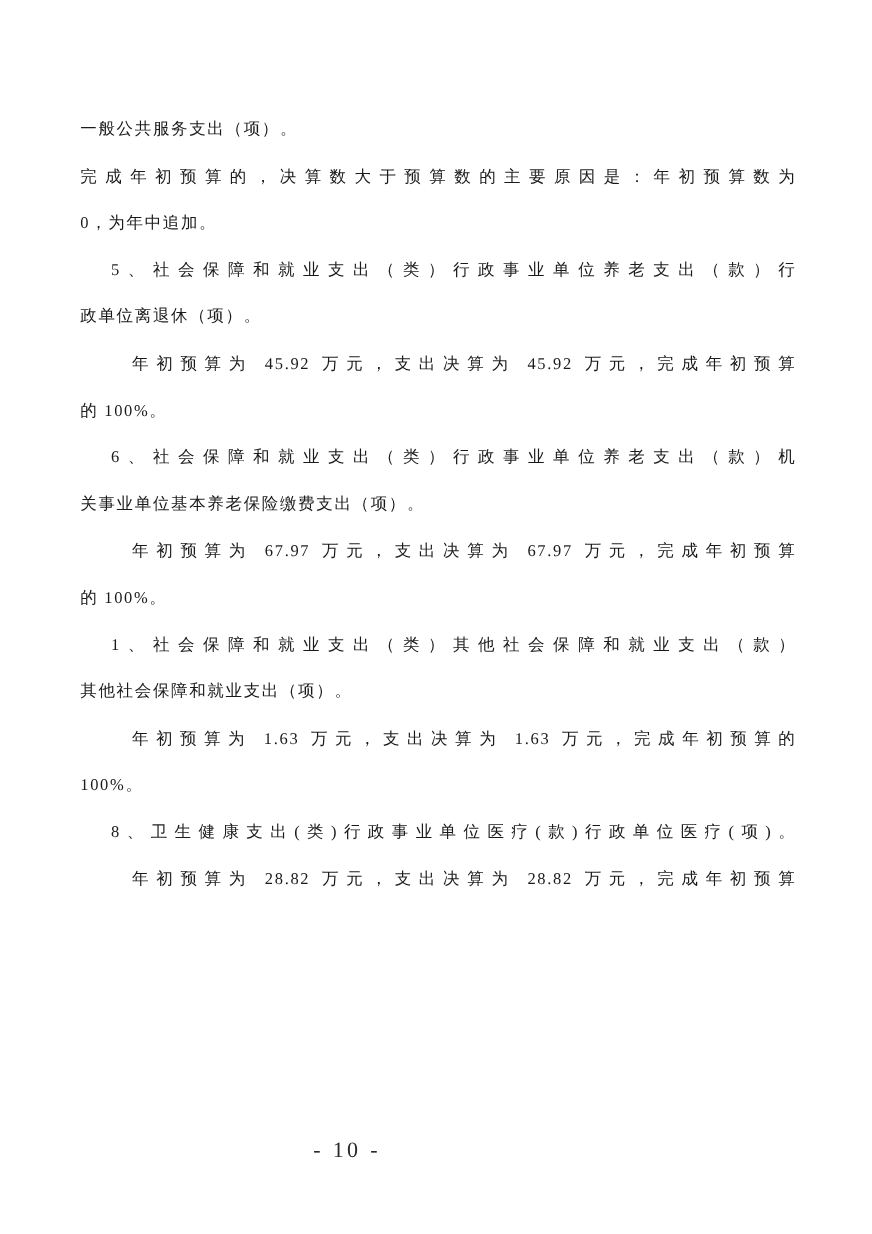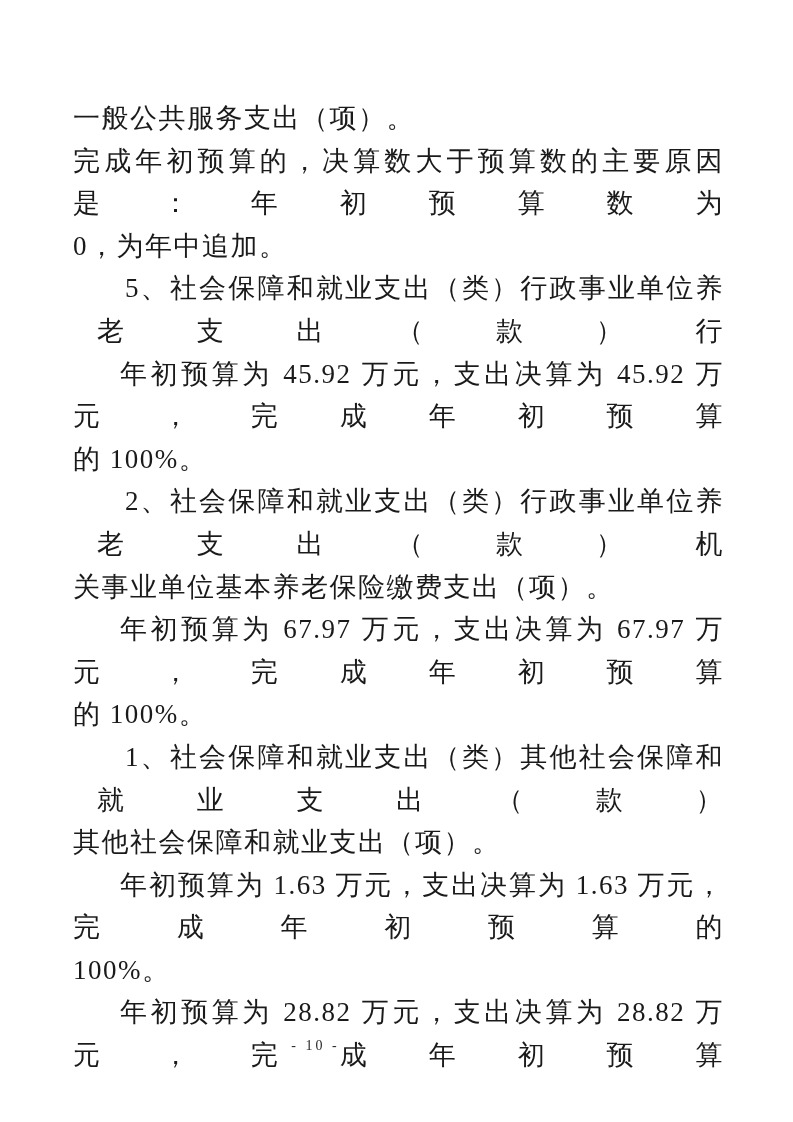--- a/index.html
+++ b/index.html
@@ -16,47 +16,46 @@
     color: #1a1a1a;
     overflow: hidden;
   }
   .content {
     position: absolute;
     left: 73px;
     top: 97px;
     width: 651px;
   }
   .ln {
-    font-size: 27px;
+    font-size: 15px;
     line-height: 42.6px;
     min-height: 42.6px;
     letter-spacing: 1.5px;
     text-align: justify;
     overflow: hidden;
   }
   
   .fill {
     text-align-last: justify;
   }
   
   .fi {
     text-indent: 47px;
   }
   
   .fn {
     text-indent: 28px;
-    margin-left: 24px;
   }
   .footer {
     position: absolute;
     left: 0;
     top: 1036px;
     width: 631px;
     text-align: center;
-    font-size: 14px;
+    font-size: 20px;
     line-height: 20px;
     letter-spacing: 3px;
     color: #2a2a2a;
   }
 </style>
 </head>
 <body>
 
 <div class="page">
   <div class="content">
@@ -65,47 +64,51 @@
       <div class="ln">一般公共服务支出（项）。</div>
     </div>
 
     <div>
       <div class="ln fill">完成年初预算的，决算数大于预算数的主要原因是：年初预算数为</div>
       <div class="ln">0，为年中追加。</div>
     </div>
 
     <div>
       <div class="ln fn fill">5、社会保障和就业支出（类）行政事业单位养老支出（款）行</div>
+      <div class="ln">政单位离退休（项）。</div>
     </div>
 
     <div>
       <div class="ln fi fill">年初预算为 45.92 万元，支出决算为 45.92 万元，完成年初预算</div>
       <div class="ln">的 100%。</div>
     </div>
 
     <div>
-      <div class="ln fn fill">2、社会保障和就业支出（类）行政事业单位养老支出（款）机</div>
+      <div class="ln fn fill">6、社会保障和就业支出（类）行政事业单位养老支出（款）机</div>
       <div class="ln">关事业单位基本养老保险缴费支出（项）。</div>
     </div>
 
     <div>
       <div class="ln fi fill">年初预算为 67.97 万元，支出决算为 67.97 万元，完成年初预算</div>
       <div class="ln">的 100%。</div>
     </div>
 
     <div>
       <div class="ln fn fill">1、社会保障和就业支出（类）其他社会保障和就业支出（款）</div>
       <div class="ln">其他社会保障和就业支出（项）。</div>
     </div>
 
     <div>
       <div class="ln fi fill">年初预算为 1.63 万元，支出决算为 1.63 万元，完成年初预算的</div>
       <div class="ln">100%。</div>
     </div>
 
+    <div>
+      <div class="ln fn fill">8、卫生健康支出(类)行政事业单位医疗(款)行政单位医疗(项)。</div>
+    </div>
 
     <div>
       <div class="ln fi fill">年初预算为 28.82 万元，支出决算为 28.82 万元，完成年初预算</div>
 
     </div>
 
   </div>
 
   <div class="footer">- 10 -</div>
 </div>

